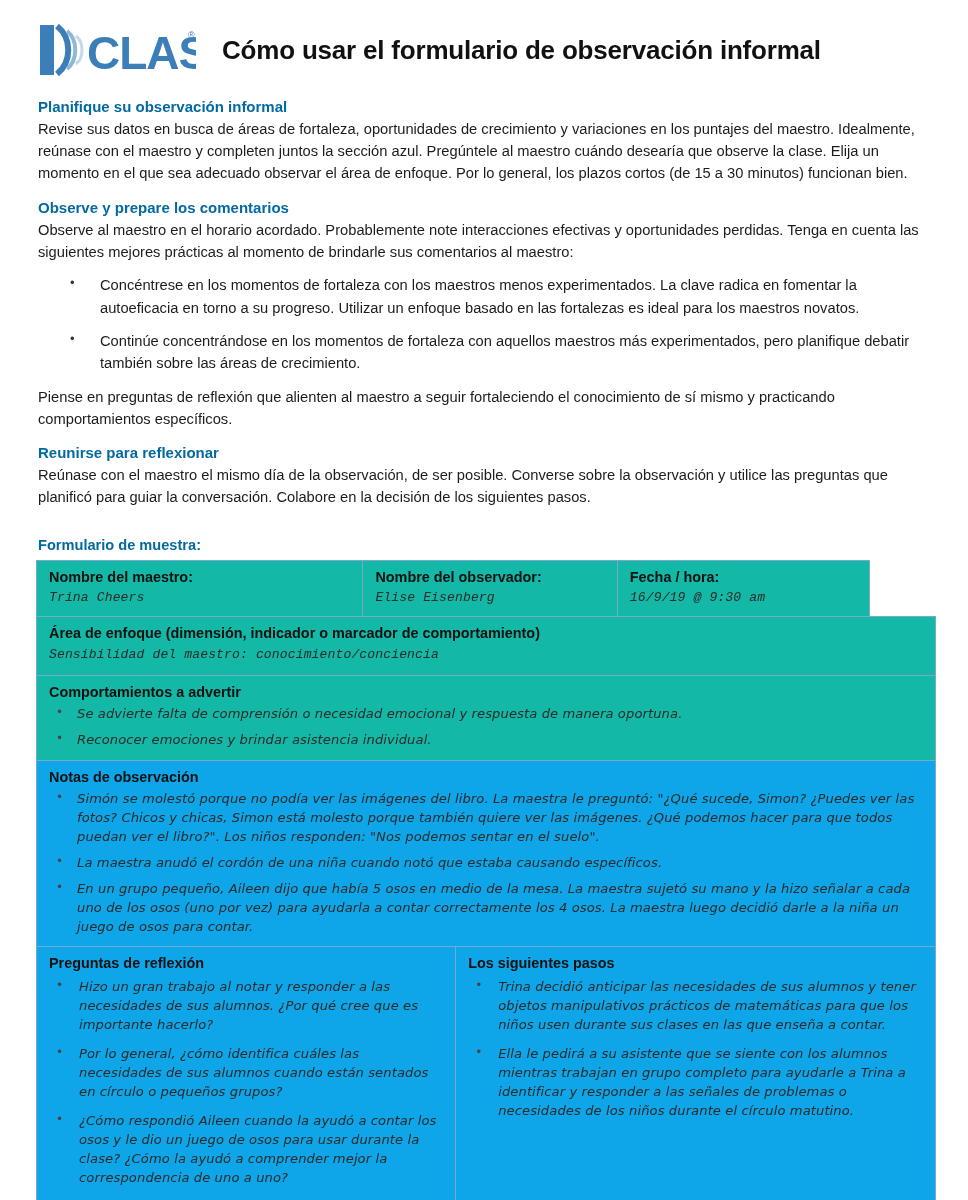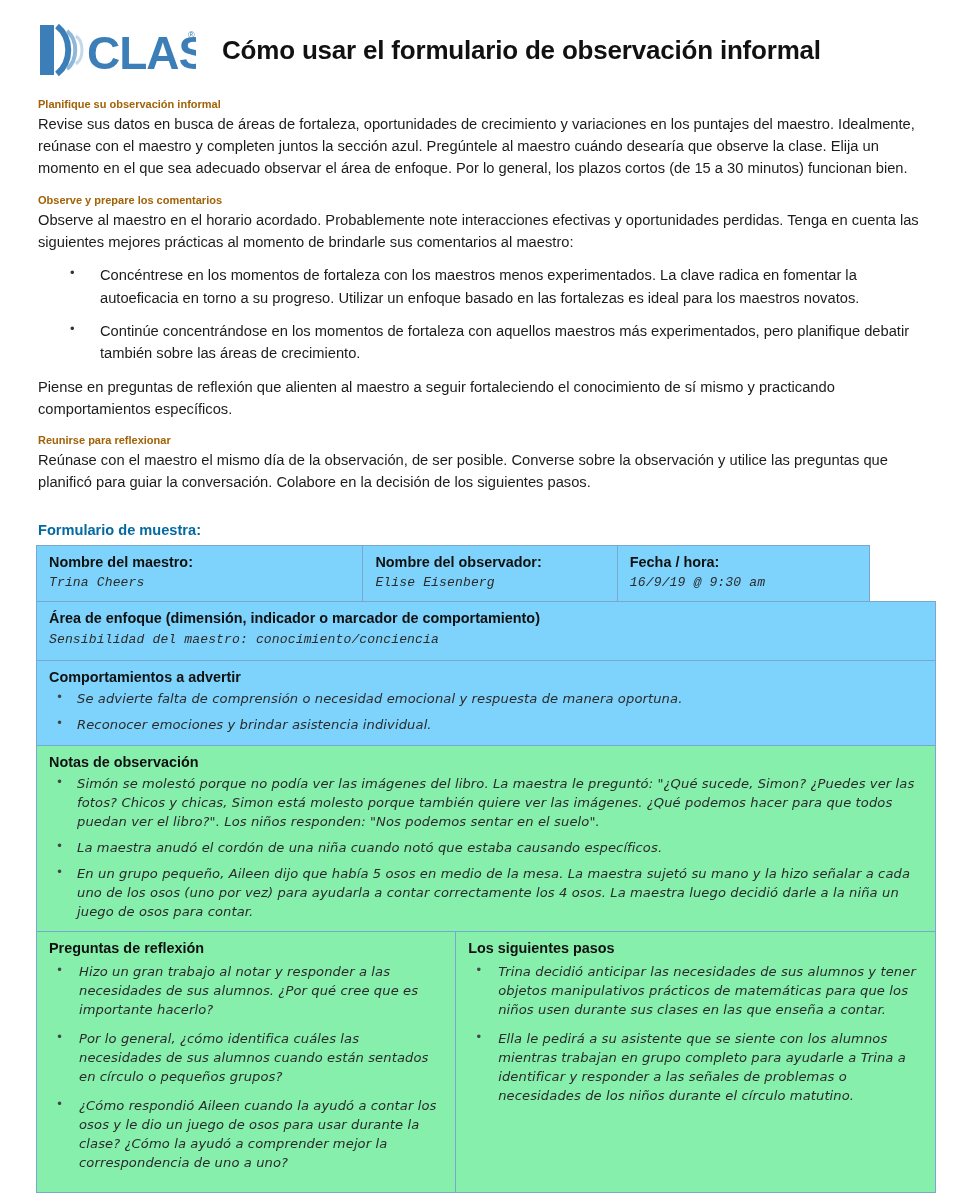--- a/index.html
+++ b/index.html
@@ -44,23 +44,23 @@
     color: #111111;
     margin-left: 26px;
     white-space: nowrap;
   }
 
   
   .content {
     padding: 0 8px 0 8px;
   }
   .sec-head {
-    font-size: 11px;
+    font-size: 15px;
     font-weight: bold;
-    color: #a16207;
+    color: #0369a1;
     margin: 14px 0 1px 0;
     line-height: 1.25;
   }
   .sec-head.first { margin-top: 12px; }
   p.body {
     font-size: 14.7px;
     line-height: 1.52;
     margin: 0;
     color: #1c1c1c;
     text-align: left;
@@ -104,22 +104,22 @@
   }
   .row {
     display: flex;
     box-sizing: border-box;
   }
   .cell {
     box-sizing: border-box;
     border: 1.6px solid #7aa7cd;
     padding: 7px 12px 9px 12px;
   }
-  .blue { background: #7dd3fc; }
-  .white { background: #86efac; }
+  .blue { background: #14b8a6; }
+  .white { background: #0ea5e9; }
   .cell-title {
     font-size: 14.4px;
     font-weight: bold;
     color: #111;
     line-height: 1.3;
     margin-bottom: 3px;
   }
   .hand {
     font-family: Liberation Mono, monospace;
     font-size: 13.1px;

